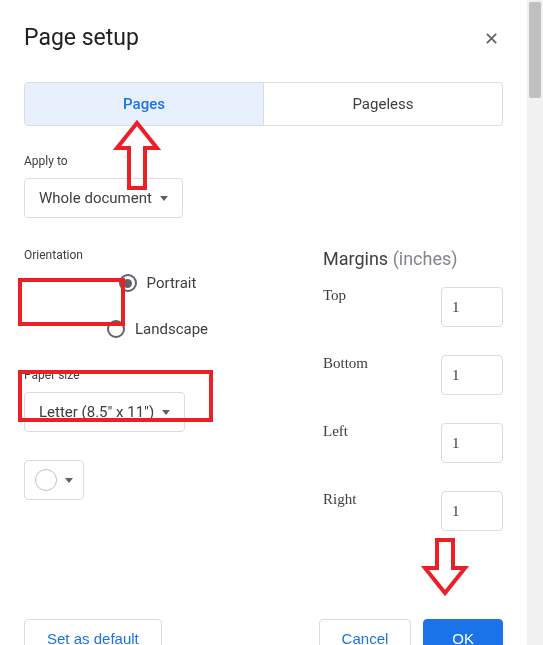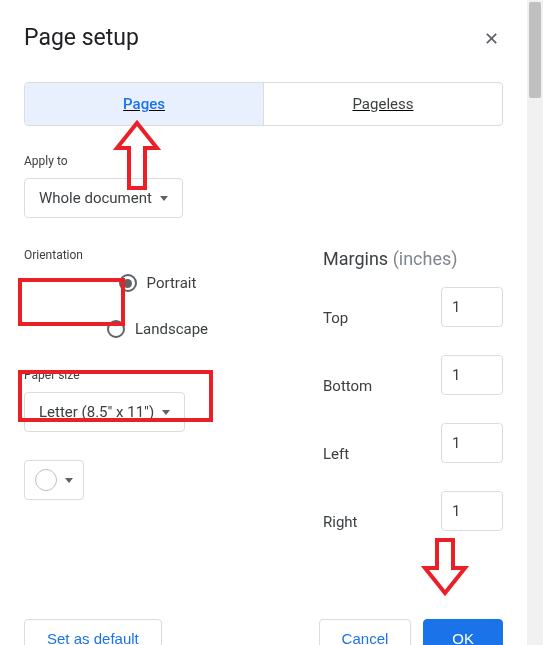--- a/index.html
+++ b/index.html
@@ -54,21 +54,20 @@
       cursor: pointer;
       padding: 4px;
       font-family: Arial, sans-serif;
     }
     .tabs {
       display: flex;
       border: 1px solid #dadce0;
       border-radius: 4px;
       margin-bottom: 28px;
       overflow: hidden;
-      text-decoration: underline;
     }
     .tab {
       flex: 1;
       text-align: center;
       padding: 12px 0;
       font-size: 15px;
       color: #3c4043;
       cursor: pointer;
     }
     .tab.active {
@@ -150,23 +149,24 @@
       font-size: 18px;
       color: #3c4043;
       margin-bottom: 18px;
     }
     .margins-header .hint {
       color: #80868b;
       font-weight: 400;
     }
     .margin-row {
       display: flex;
-      align-items: flex-end;
+      align-items: flex-start;
       justify-content: space-between;
       margin-bottom: 28px;
+      font-family: Liberation Serif, serif;
     }
     .margin-row label {
       font-size: 15px;
       color: #3c4043;
     }
     .margin-input {
       width: 62px;
       height: 40px;
       border: 1px solid #dadce0;
       border-radius: 4px;

